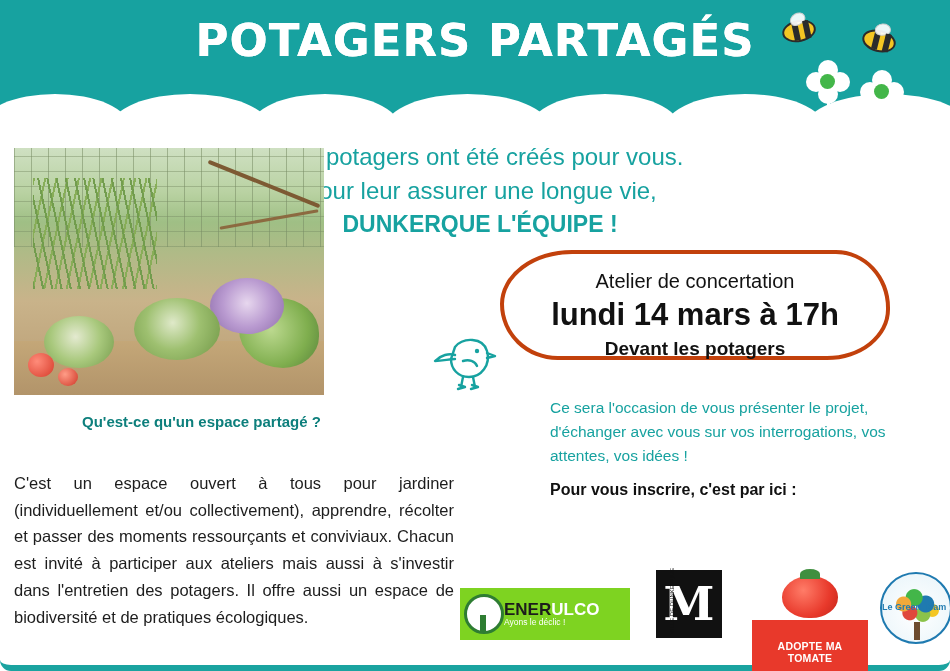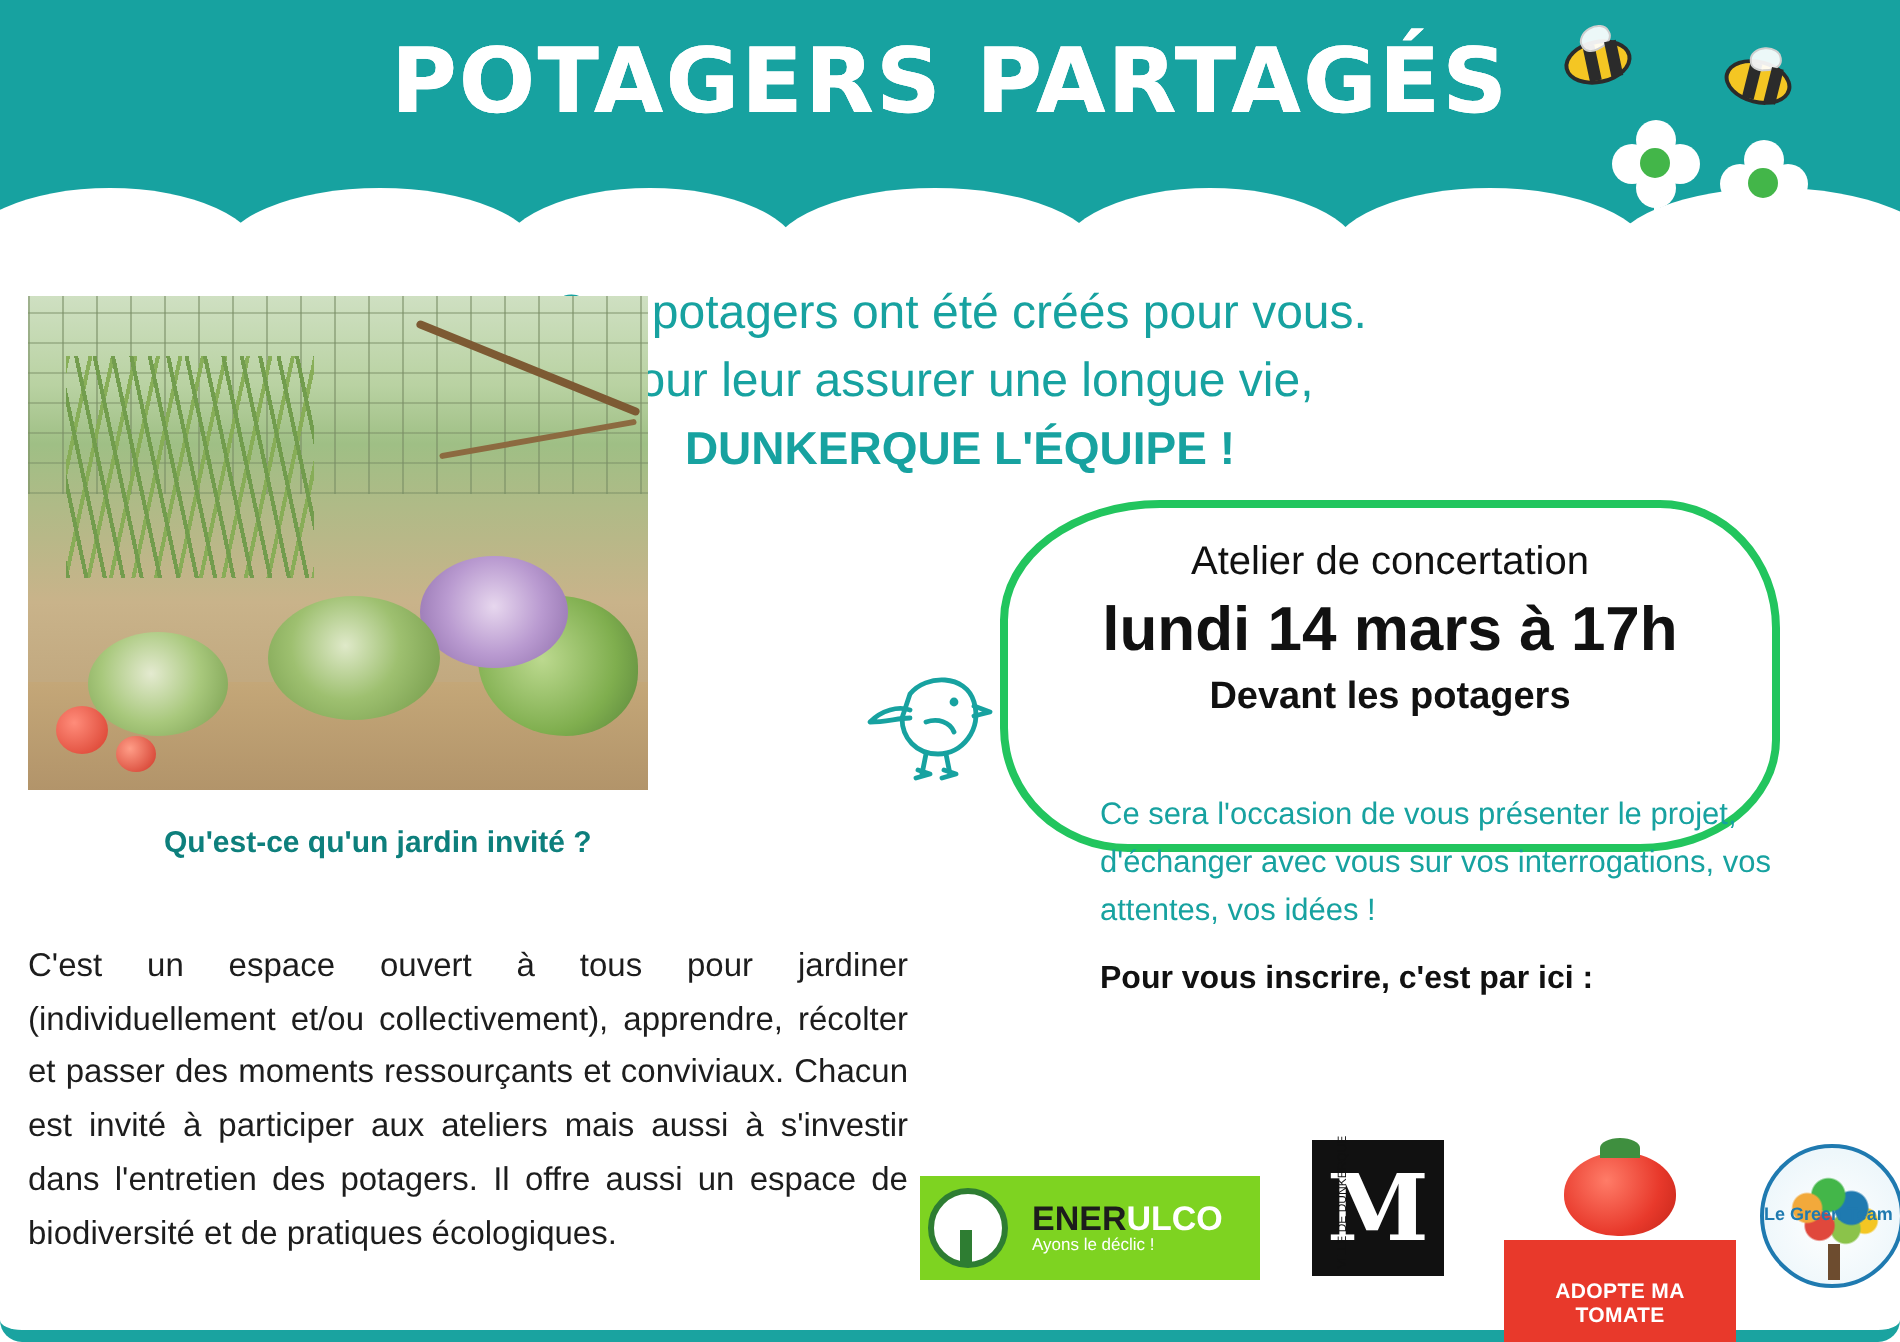--- a/index.html
+++ b/index.html
@@ -188,22 +188,22 @@
   }
   .lead .strong {
     font-weight: bold;
     font-size: 23px;
   }
 
   
   .bubble {
     position: absolute;
     left: 500px; top: 250px;
-    width: 390px; height: 176px;
-    border: 4px solid #22c55e;
+    width: 390px; height: 110px;
+    border: 4px solid #c2410c;
     border-radius: 80px 60px 70px 64px / 60px 64px 56px 62px;
     background: #ffffff;
   }
   .bubble-inner {
     position: absolute;
     left: 0; top: 16px; width: 100%;
     text-align: center;
     color: #111111;
   }
   .bubble-l1 { font-size: 20px; }
@@ -249,21 +249,21 @@
     width: 40px; height: 40px; margin-left: 4px;
     border-radius: 50%;
     background: #ffffff;
     border: 3px solid #2e7d32;
     position: relative;
   }
   .enerulco-mark:after {
     content: ""; position: absolute; left: 13px; top: 18px;
     width: 6px; height: 18px; background: #2e7d32;
   }
-  .enerulco-txt { margin-left: 12px; line-height: 1.05; }
+  .enerulco-txt { margin-left: 0; line-height: 1.05; }
   .enerulco-name { font-size: 17px; font-weight: bold; color: #1c1c1c; }
   .enerulco-name i { font-style: normal; color: #ffffff; }
   .enerulco-slogan { font-size: 8.5px; color: #ffffff; }
 
   .logo-m {
     left: 196px; top: 0; width: 66px; height: 68px;
     background: #111111;
     color: #ffffff;
     font-family: "DejaVu Serif", serif;
     font-size: 46px;
@@ -396,21 +396,21 @@
     <div class="gp-tool2"></div>
     <div class="gp-path"></div>
     <div class="gp-greens"></div>
     <div class="gp-cabbage c3"></div>
     <div class="gp-cabbage c1"></div>
     <div class="gp-cabbage c2"></div>
     <div class="gp-tomato"></div>
     <div class="gp-tomato2"></div>
   </div>
 
-  <div class="subhead">Qu'est-ce qu'un jardin invité ?</div>
+  <div class="subhead">Qu'est-ce qu'un espace partagé ?</div>
   <div class="body-text">C'est un espace ouvert à tous pour jardiner (individuellement et/ou collectivement), apprendre, récolter et passer des moments ressourçants et conviviaux. Chacun est invité à participer aux ateliers mais aussi à s'investir dans l'entretien des potagers. Il offre aussi un espace de biodiversité et de pratiques écologiques.</div>
 
   <div class="bird">
     <svg width="80" height="70" viewBox="0 0 80 70" fill="none" stroke="#17a2a0" stroke-width="2.4" stroke-linecap="round" stroke-linejoin="round">
       <path d="M30 22 C38 12, 58 12, 62 26 C66 40, 56 52, 44 52 C33 52, 26 44, 26 34 Z"></path>
       <path d="M30 30 C24 28, 16 30, 10 36 C18 36, 24 34, 30 34"></path>
       <circle cx="52" cy="26" r="2.2" fill="#17a2a0" stroke="none"></circle>
       <path d="M62 28 L70 31 L62 33"></path>
       <path d="M38 36 C44 34, 50 36, 52 41"></path>
       <path d="M38 52 L36 62"></path>

